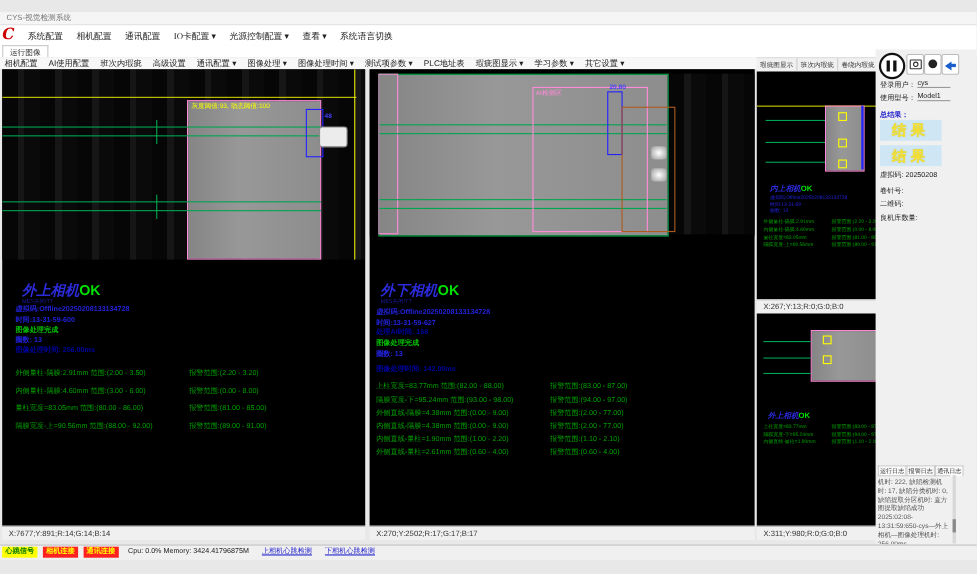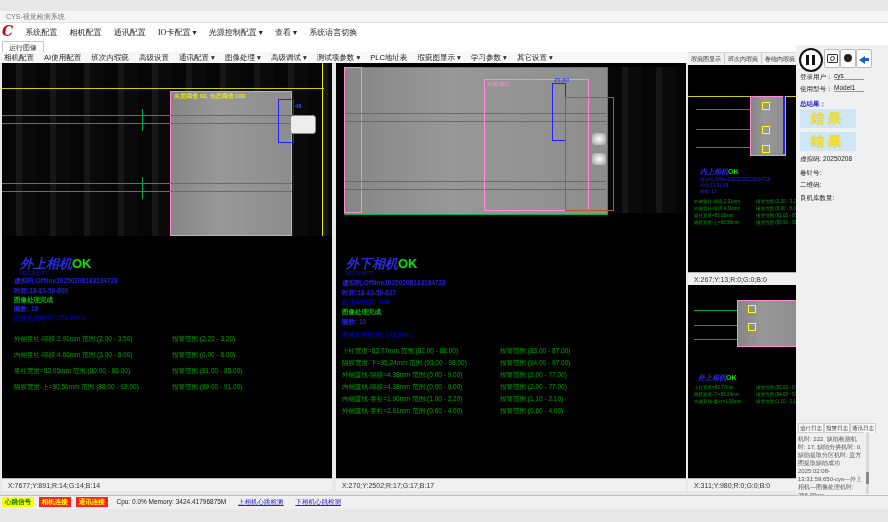--- a/index.html
+++ b/index.html
@@ -89,21 +89,21 @@
 <div class="abs" id="logo">C</div>
 <div class="abs" id="tabrow"></div>
 <div class="abs" id="runtab">运行图像</div>
 <div class="abs" id="toolbar">
   <span class="ti">相机配置</span>
   <span class="ti">AI使用配置</span>
   <span class="ti">班次内瑕疵</span>
   <span class="ti">高级设置</span>
   <span class="ti">通讯配置 ▾</span>
   <span class="ti">图像处理 ▾</span>
-  <span class="ti">高级调试 ▾</span>
+  <span class="ti">图像处理时间 ▾</span>
   <span class="ti">测试项参数 ▾</span>
   <span class="ti">PLC地址表</span>
   <span class="ti">瑕疵图显示 ▾</span>
   <span class="ti">学习参数 ▾</span>
   <span class="ti">其它设置 ▾</span>
 </div>
 
 <div class="abs campanel" id="panelL">
   <div class="abs stripebg" style="left:0;top:0;width:330px;height:173px;">
     <div class="hline" style="left:0;top:25px;width:322px;background:#cfcf00;"></div>

